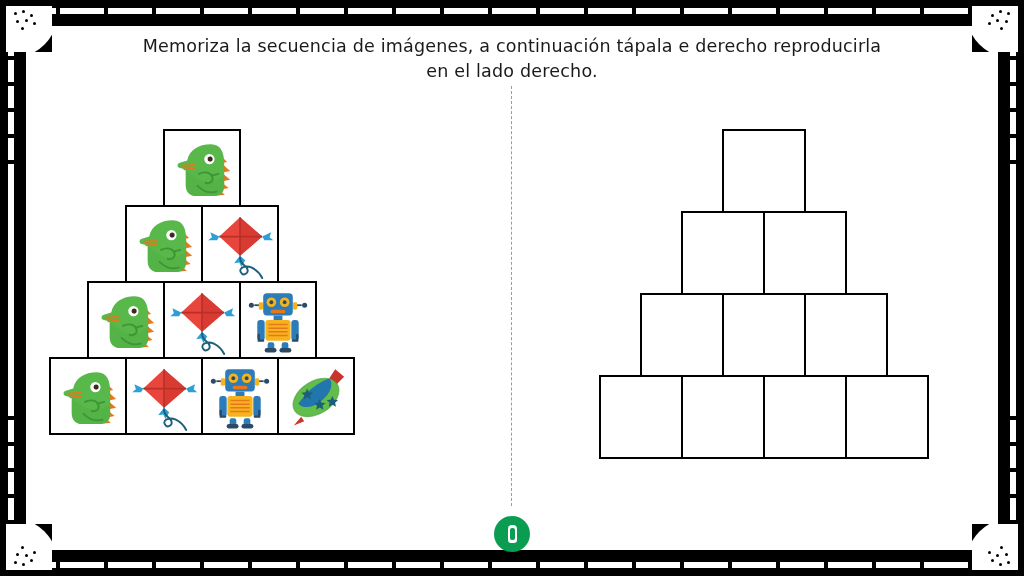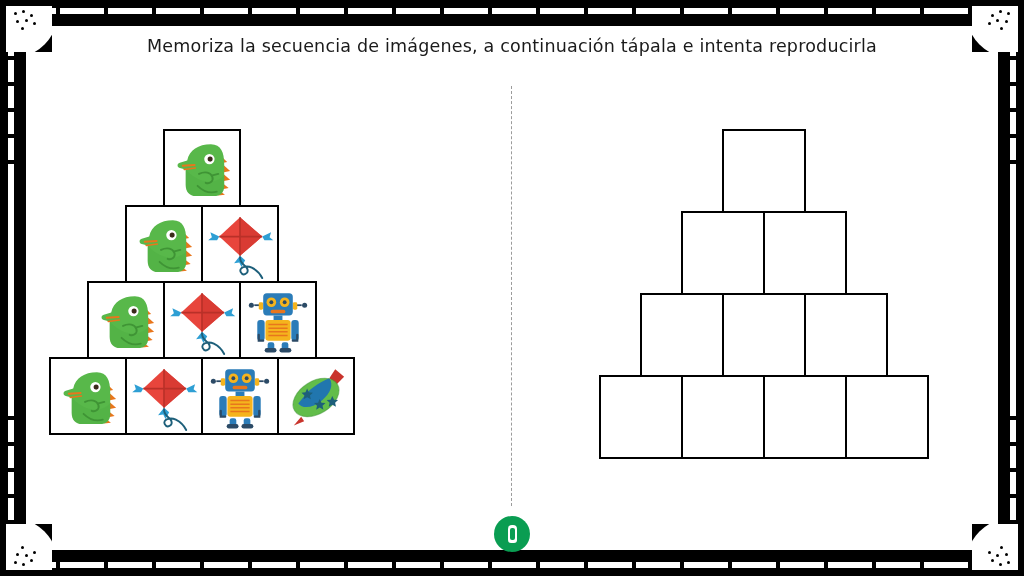--- a/index.html
+++ b/index.html
@@ -212,22 +212,23 @@
     <span class="speck" style="right:16px;bottom:20px;"></span>
     <span class="speck" style="right:25px;bottom:19px;"></span>
     <span class="speck" style="right:33px;bottom:22px;"></span>
     <span class="speck" style="right:21px;bottom:27px;"></span>
   </div>
 </div>
 
 <div id="content">
 
   <div id="instruction">
-    <span>Memoriza la secuencia de imágenes, a continuación tápala e intenta reproducirla</span>
+    <span>Memoriza la secuencia de imágenes, a continuación tápala e derecho reproducirla</span>
     <br>
+    <span>en el lado derecho.</span>
   </div>
 
   <div id="divider"></div>
 
   <div id="badge">
     <span class="mark"></span>
   </div>
 
   <div id="pyramid-left" class="pyramid">
       <div class="pyr-row">

